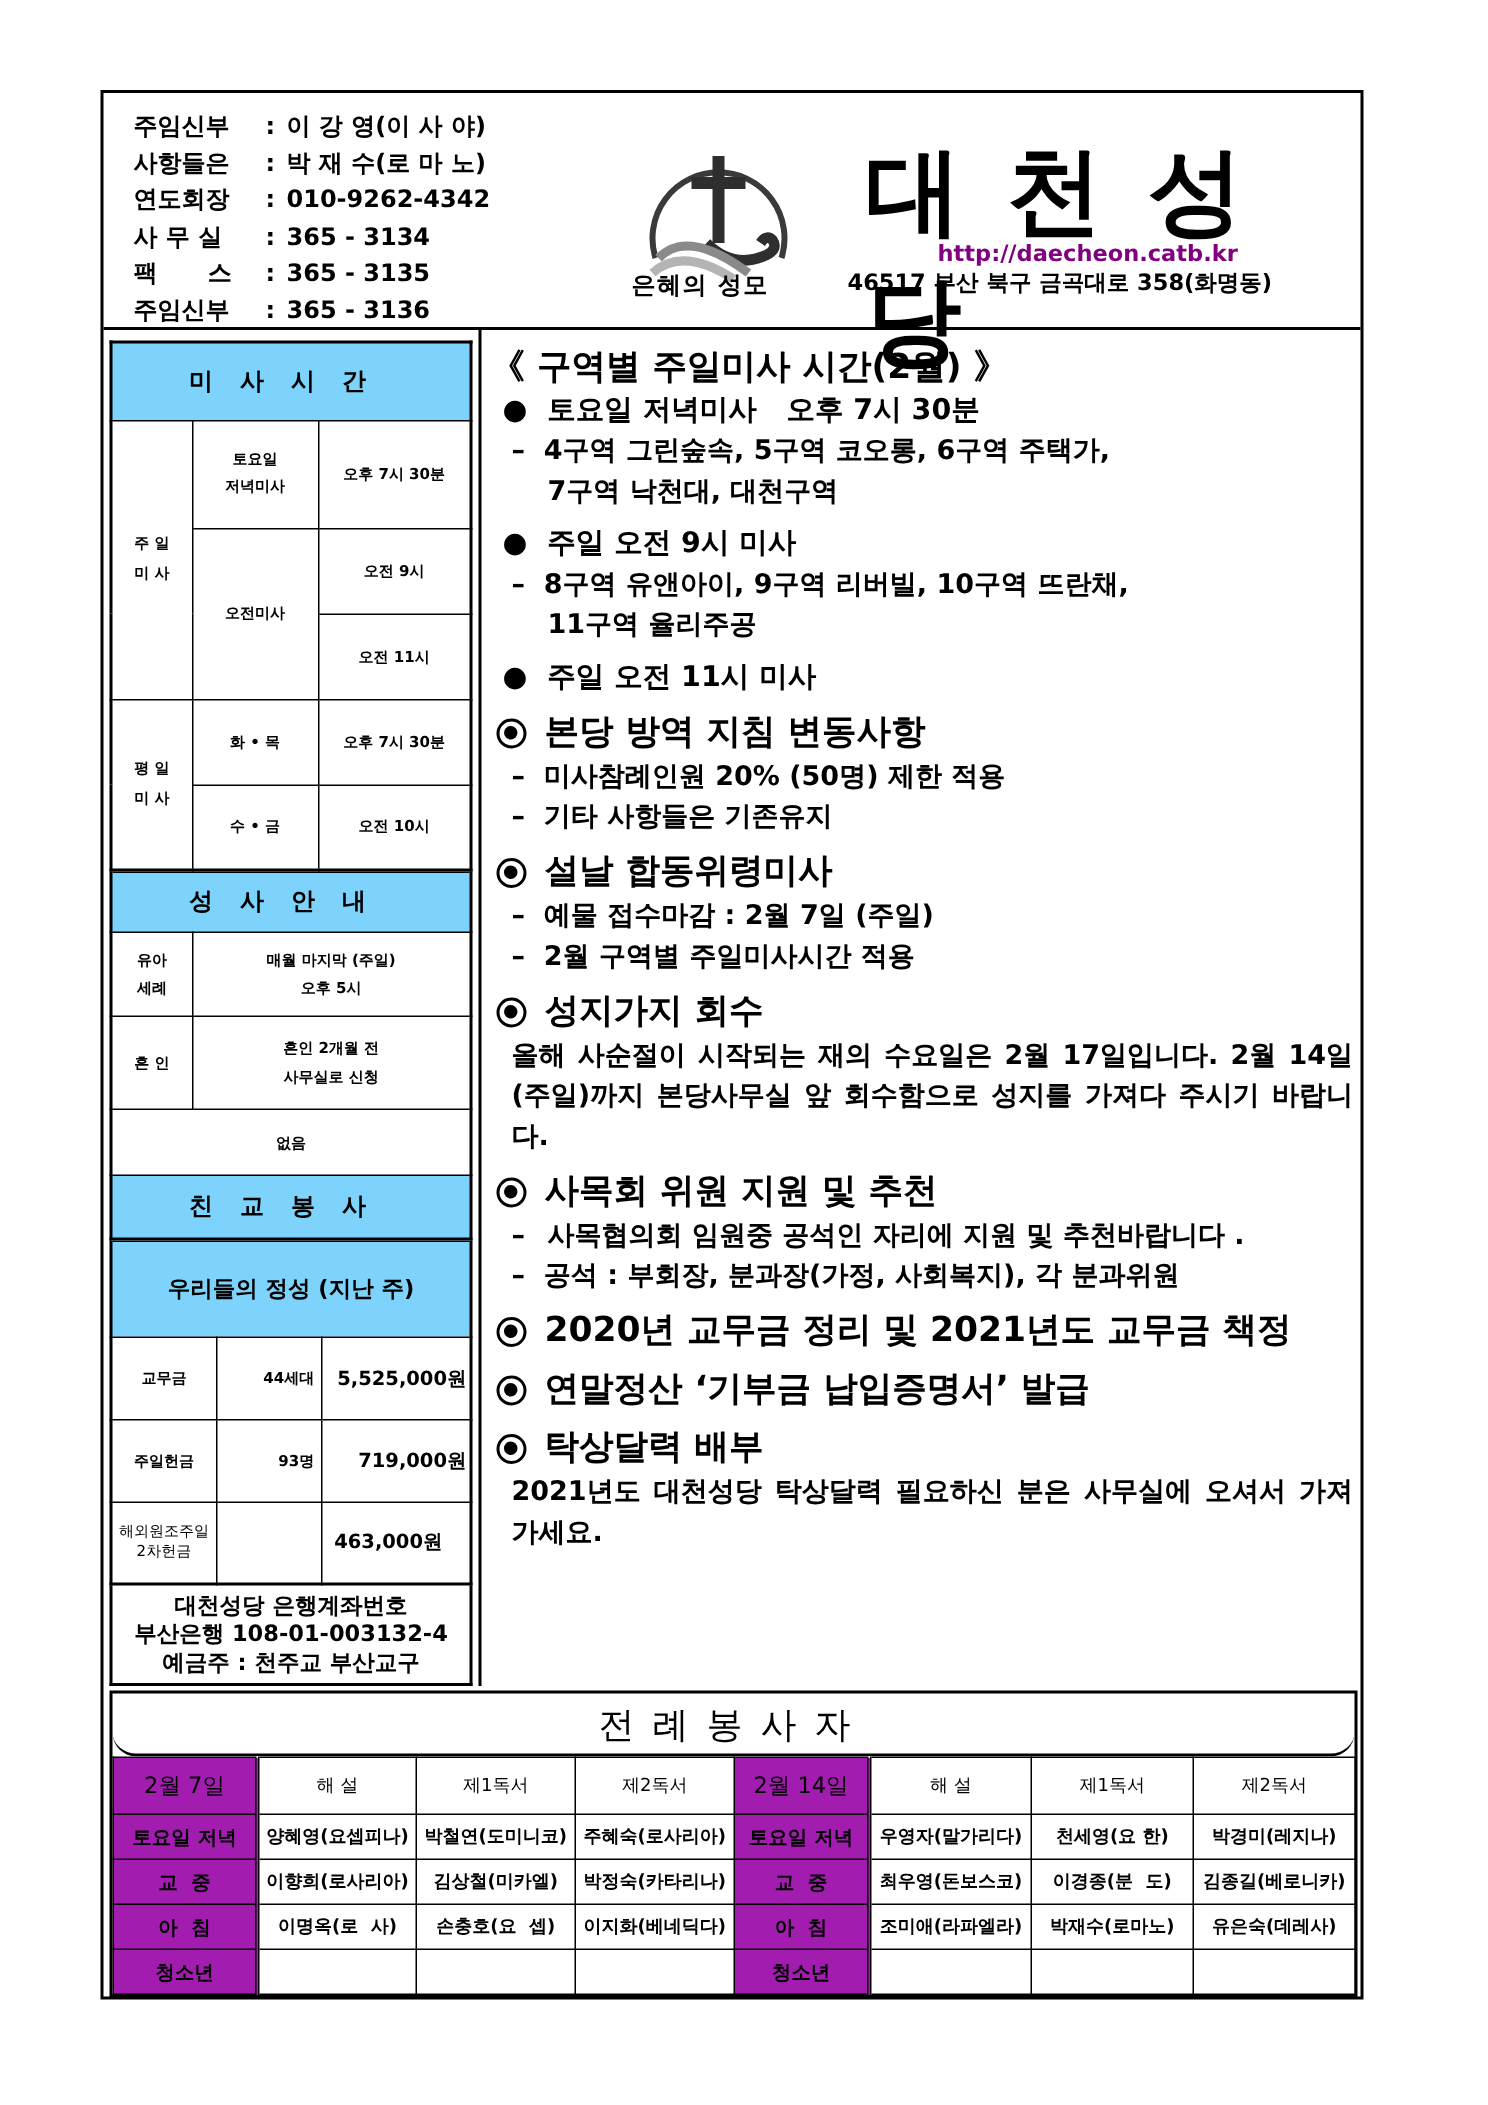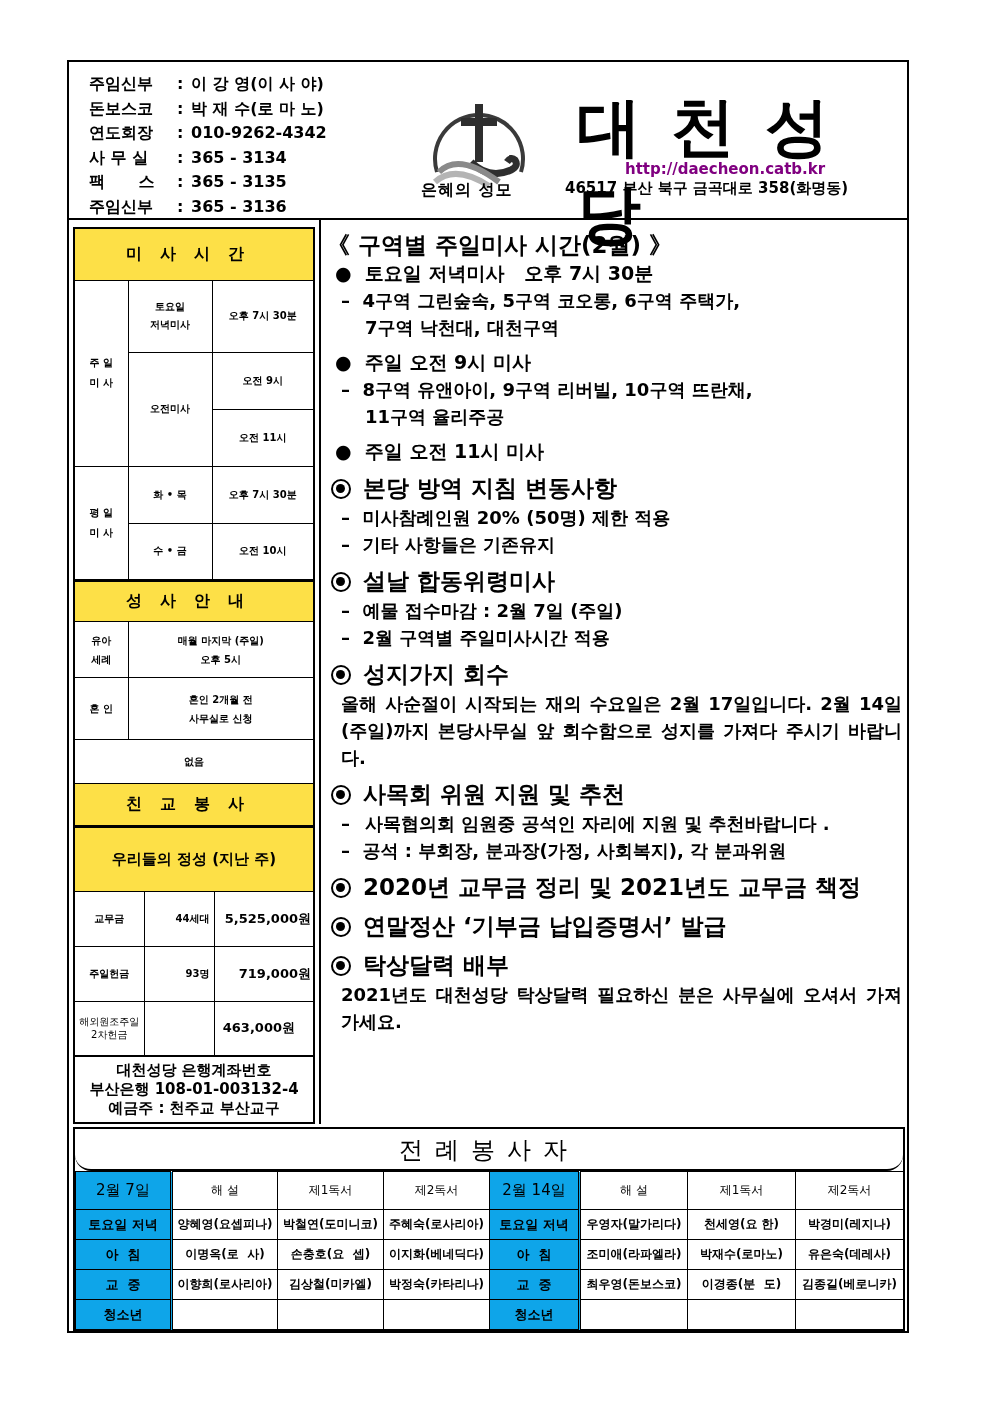--- a/index.html
+++ b/index.html
@@ -18,21 +18,21 @@
   .logo-caption { position: absolute; left: 352px; top: 118px; font-size: 16px; font-weight: bold; letter-spacing: 1px; }
   .church-name { position: absolute; left: 508px; top: 22px; font-size: 64px; font-weight: bold; letter-spacing: 30px; }
   .url { position: absolute; left: 556px; top: 98px; font-size: 15px; font-weight: bold; color: #800080; }
   .address { position: absolute; left: 496px; top: 117px; font-size: 15px; font-weight: bold; }
 
   
   .leftcol { position: absolute; left: 4px; top: 165px; width: 242px; }
   table { border-collapse: collapse; }
   .mass-table, .sacr-table, .off-table { width: 242px; border: 2px solid #000; }
   .mass-table td, .sacr-table td, .off-table td { border: 1px solid #000; text-align: center; font-size: 10px; font-weight: bold; }
-  .gray-head { background: #fde047; font-size: 16px !important; letter-spacing: 18px; height: 52px; }
+  .gray-head { background: #7dd3fc; font-size: 16px !important; letter-spacing: 18px; height: 52px; }
   .off-table .gray-head { letter-spacing: 0; font-size: 15px !important; height: 64px; }
   .bank { border: 2px solid #000; border-top: none; width: 242px; text-align: center; font-size: 15px; font-weight: bold; line-height: 19px; padding: 4px 0; }
 
   
   .divider { position: absolute; left: 250px; top: 158px; width: 2px; height: 904px; background: #000; }
   .rightcol { position: absolute; left: 258px; top: 168px; width: 575px; font-weight: bold; }
   .notice-title { text-align: left; font-size: 23px; line-height: 30px; }
   .bullet-line { font-size: 19px; line-height: 27px; padding-left: 8px; }
   .dash-line { font-size: 18px; line-height: 27px; padding-left: 14px; }
   .indent { padding-left: 38px; }
@@ -41,33 +41,33 @@
   .sec-title .icon::after { content: ""; position: absolute; left: 3px; top: 3px; width: 9px; height: 9px; border-radius: 50%; background: #000; }
   .para { font-size: 18px; line-height: 27px; text-align: justify; padding-left: 14px; }
   .gap-s { height: 8px; }
 
   
   .bottom { position: absolute; left: 4px; top: 1065px; width: 832px; border: 2px solid #000; }
   .serve-title { text-align: center; font-size: 24px; letter-spacing: 12px; height: 42px; line-height: 42px; border-bottom: 2px solid #000; font-family: "DejaVu Serif", serif; border-radius: 16px; }
   .serve-table { width: 100%; table-layout: fixed; }
   .serve-table td { border: 1px solid #000; text-align: center; font-size: 12px; font-weight: bold; height: 30px; }
   .serve-table tr.hdr td { height: 38px; font-size: 12px; font-weight: normal; }
-  .serve-table td.gray { background: #0ea5e9; font-size: 13px; }
+  .serve-table td.gray { background: #a21caf; font-size: 13px; }
   .serve-table tr.hdr td.gray { font-size: 15px; }
   .serve-table td.dbl { border-left: 3px double #000; }
 </style>
 </head>
 <body>
 
 <div class="page">
 
   <div class="header">
     <div class="contacts">
       <div class="contact-row"><span class="contact-label">주임신부</span><span class="contact-sep">:</span><span>이 강 영(이 사 야)</span></div>
-      <div class="contact-row"><span class="contact-label">돈보스코</span><span class="contact-sep">:</span><span>박 재 수(로 마 노)</span></div>
+      <div class="contact-row"><span class="contact-label">사항들은</span><span class="contact-sep">:</span><span>박 재 수(로 마 노)</span></div>
       <div class="contact-row"><span class="contact-label">연도회장</span><span class="contact-sep">:</span><span>010-9262-4342</span></div>
       <div class="contact-row"><span class="contact-label">사 무 실</span><span class="contact-sep">:</span><span>365 - 3134</span></div>
       <div class="contact-row"><span class="contact-label">팩      스</span><span class="contact-sep">:</span><span>365 - 3135</span></div>
       <div class="contact-row"><span class="contact-label">주임신부</span><span class="contact-sep">:</span><span>365 - 3136</span></div>
     </div>
 
     <svg class="logo" viewBox="0 0 120 115">
       <path d="M 18 82 A 44 44 0 1 1 102 82" fill="none" stroke="#3a3a3a" stroke-width="4"></path>
       <rect x="56" y="14" width="8" height="58" fill="#2e2e2e"></rect>
       <rect x="42" y="28" width="36" height="8" fill="#2e2e2e"></rect>
@@ -267,40 +267,40 @@
         <td class="gray">토요일 저녁</td>
         <td class="dbl">양혜영(요셉피나)</td>
         <td>박철연(도미니코)</td>
         <td>주혜숙(로사리아)</td>
         <td class="gray">토요일 저녁</td>
         <td class="dbl">우영자(말가리다)</td>
         <td>천세영(요  한)</td>
         <td>박경미(레지나)</td>
       </tr>
       <tr>
+        <td class="gray" style="white-space:pre">교  중</td>
+        <td class="dbl">이향희(로사리아)</td>
+        <td>김상철(미카엘)</td>
+        <td>박정숙(카타리나)</td>
+        <td class="gray" style="white-space:pre">교  중</td>
+        <td class="dbl">최우영(돈보스코)</td>
+        <td style="white-space:pre">이경종(분  도)</td>
+        <td>김종길(베로니카)</td>
+      </tr>
+      <tr>
         <td class="gray" style="white-space:pre">아  침</td>
         <td class="dbl" style="white-space:pre">이명옥(로  사)</td>
         <td style="white-space:pre">손충호(요  셉)</td>
         <td>이지화(베네딕다)</td>
         <td class="gray" style="white-space:pre">아  침</td>
         <td class="dbl">조미애(라파엘라)</td>
         <td>박재수(로마노)</td>
         <td>유은숙(데레사)</td>
       </tr>
       <tr>
-        <td class="gray" style="white-space:pre">교  중</td>
-        <td class="dbl">이향희(로사리아)</td>
-        <td>김상철(미카엘)</td>
-        <td>박정숙(카타리나)</td>
-        <td class="gray" style="white-space:pre">교  중</td>
-        <td class="dbl">최우영(돈보스코)</td>
-        <td style="white-space:pre">이경종(분  도)</td>
-        <td>김종길(베로니카)</td>
-      </tr>
-      <tr>
         <td class="gray">청소년</td>
         <td class="dbl"></td>
         <td></td>
         <td></td>
         <td class="gray">청소년</td>
         <td class="dbl"></td>
         <td></td>
         <td></td>
       </tr>
     </tbody>

